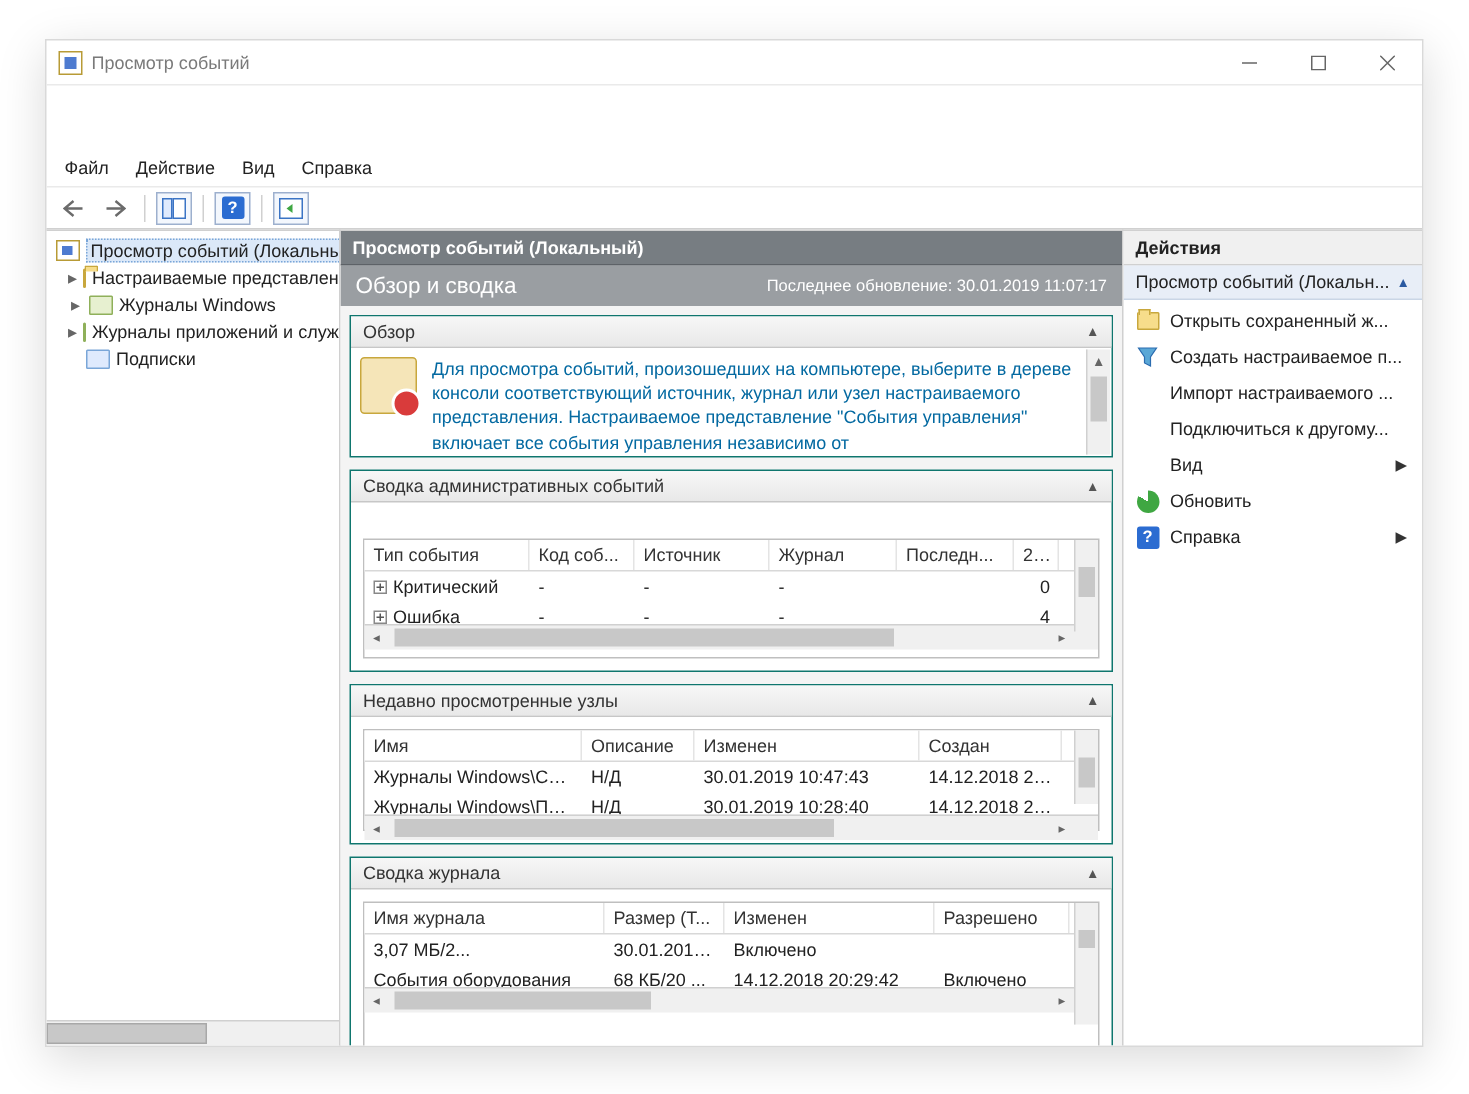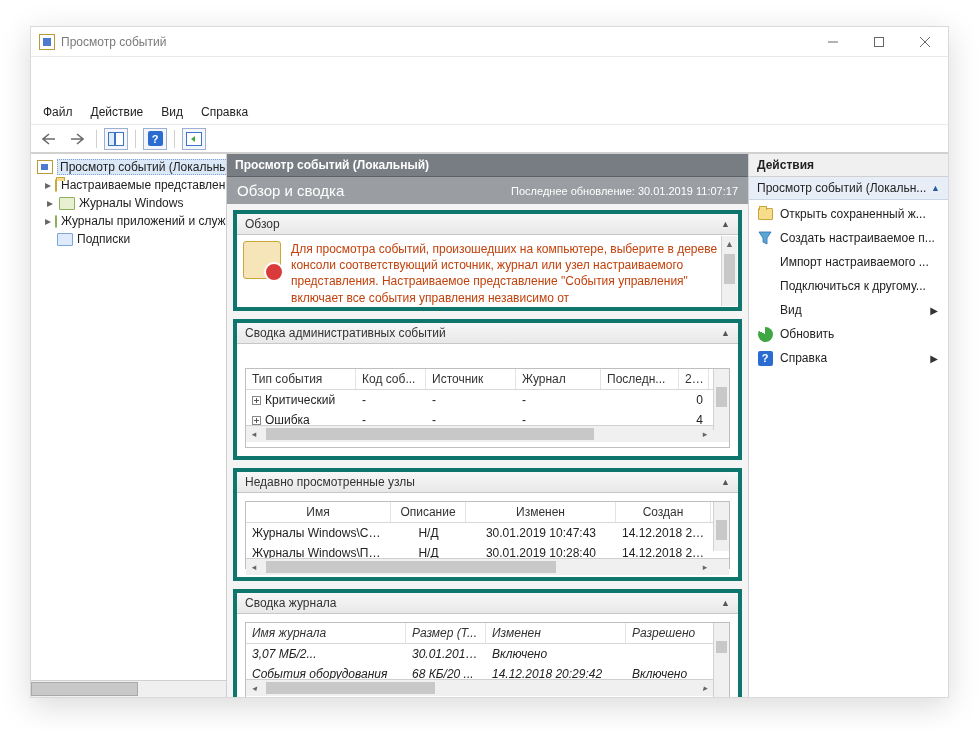--- a/index.html
+++ b/index.html
@@ -136,21 +136,21 @@
   .center-sub .sub-title{font-size:15px;}
   .center-sub .timestamp{font-size:11px;}
   .center-body {
     flex:1; overflow:hidden;
     background:#f4f4f4;
     padding:6px 6px 4px 6px;
     display:flex; flex-direction:column; gap:8px;
   }
   .groupbox {
     background:#fff;
-    border:4px solid #0f766e;
+    border:1px solid #0f766e;
     display:flex; flex-direction:column;
   }
   .gb-head {
     background:linear-gradient(#f7f7f7,#e8e8e8);
     border-bottom:1px solid #c7c7c7;
     padding:3px 8px 3px 8px;
     display:flex; align-items:center; justify-content:space-between;
     font-size:12px; color:#333;
   }
   .gb-head .collapse-caret{font-size:9px;color:#555;}
@@ -159,21 +159,21 @@
     position:relative;
   }
   
   .overview-row { display:flex; gap:10px; }
   .overview-icon {
     width:38px; height:38px; flex:0 0 auto;
     background:#f5e5b8; border:1px solid #c8a73d; border-radius:3px;
     position:relative;
   }
   .overview-icon::after{content:"";position:absolute;right:-4px;bottom:-4px;width:16px;height:16px;border-radius:50%;background:#d93b3b;border:2px solid #fff;}
-  .overview-text { flex:1; font-size:12px; color:#c2410c; line-height:1.35; padding-right:14px;}
+  .overview-text { flex:1; font-size:12px; color:#0369a1; line-height:1.35; padding-right:14px;}
   .vscroll {
     position:absolute; right:1px; top:1px; bottom:1px; width:16px;
     background:#f0f0f0; border-left:1px solid #d0d0d0;
   }
   .vscroll .arrow{height:15px;display:flex;align-items:center;justify-content:center;color:#666;font-size:9px;}
   .vscroll .thumb{position:absolute;left:2px;right:2px;top:18px;height:30px;background:#c8c8c8;}
   
   .list-wrap {
     border:1px solid #bfbfbf;
     position:relative;
@@ -410,21 +410,21 @@
             </div>
           </div>
         </div>
 
         <div class="groupbox">
           <div class="gb-head">
             <span>Недавно просмотренные узлы</span>
             <span class="collapse-caret">▲</span>
           </div>
           <div class="gb-body" style="padding:8px;">
-            <div class="list-wrap" style="height:68px;text-align:center;">
+            <div class="list-wrap" style="height:68px;">
               <div class="list-head cols-recent">
                 <div class="cell">Имя</div>
                 <div class="cell">Описание</div>
                 <div class="cell">Изменен</div>
                 <div class="cell">Создан</div>
               </div>
               <div class="list-body">
                 <div class="list-row cols-recent">
                   <div class="cell">Журналы Windows\Сис...</div>
                   <div class="cell">Н/Д</div>
@@ -449,21 +449,21 @@
             </div>
           </div>
         </div>
 
         <div class="groupbox">
           <div class="gb-head">
             <span>Сводка журнала</span>
             <span class="collapse-caret">▲</span>
           </div>
           <div class="gb-body" style="padding:8px;">
-            <div class="list-wrap" style="height:100px;font-style:italic;">
+            <div class="list-wrap" style="height:100px;">
               <div class="list-head cols-logsum">
                 <div class="cell">Имя журнала</div>
                 <div class="cell">Размер (Т...</div>
                 <div class="cell">Изменен</div>
                 <div class="cell">Разрешено</div>
               </div>
               <div class="list-body">
                 <div class="list-row cols-logsum">
                   <div class="cell">3,07 МБ/2...</div>
                   <div class="cell">30.01.2019 10:28:40</div>

